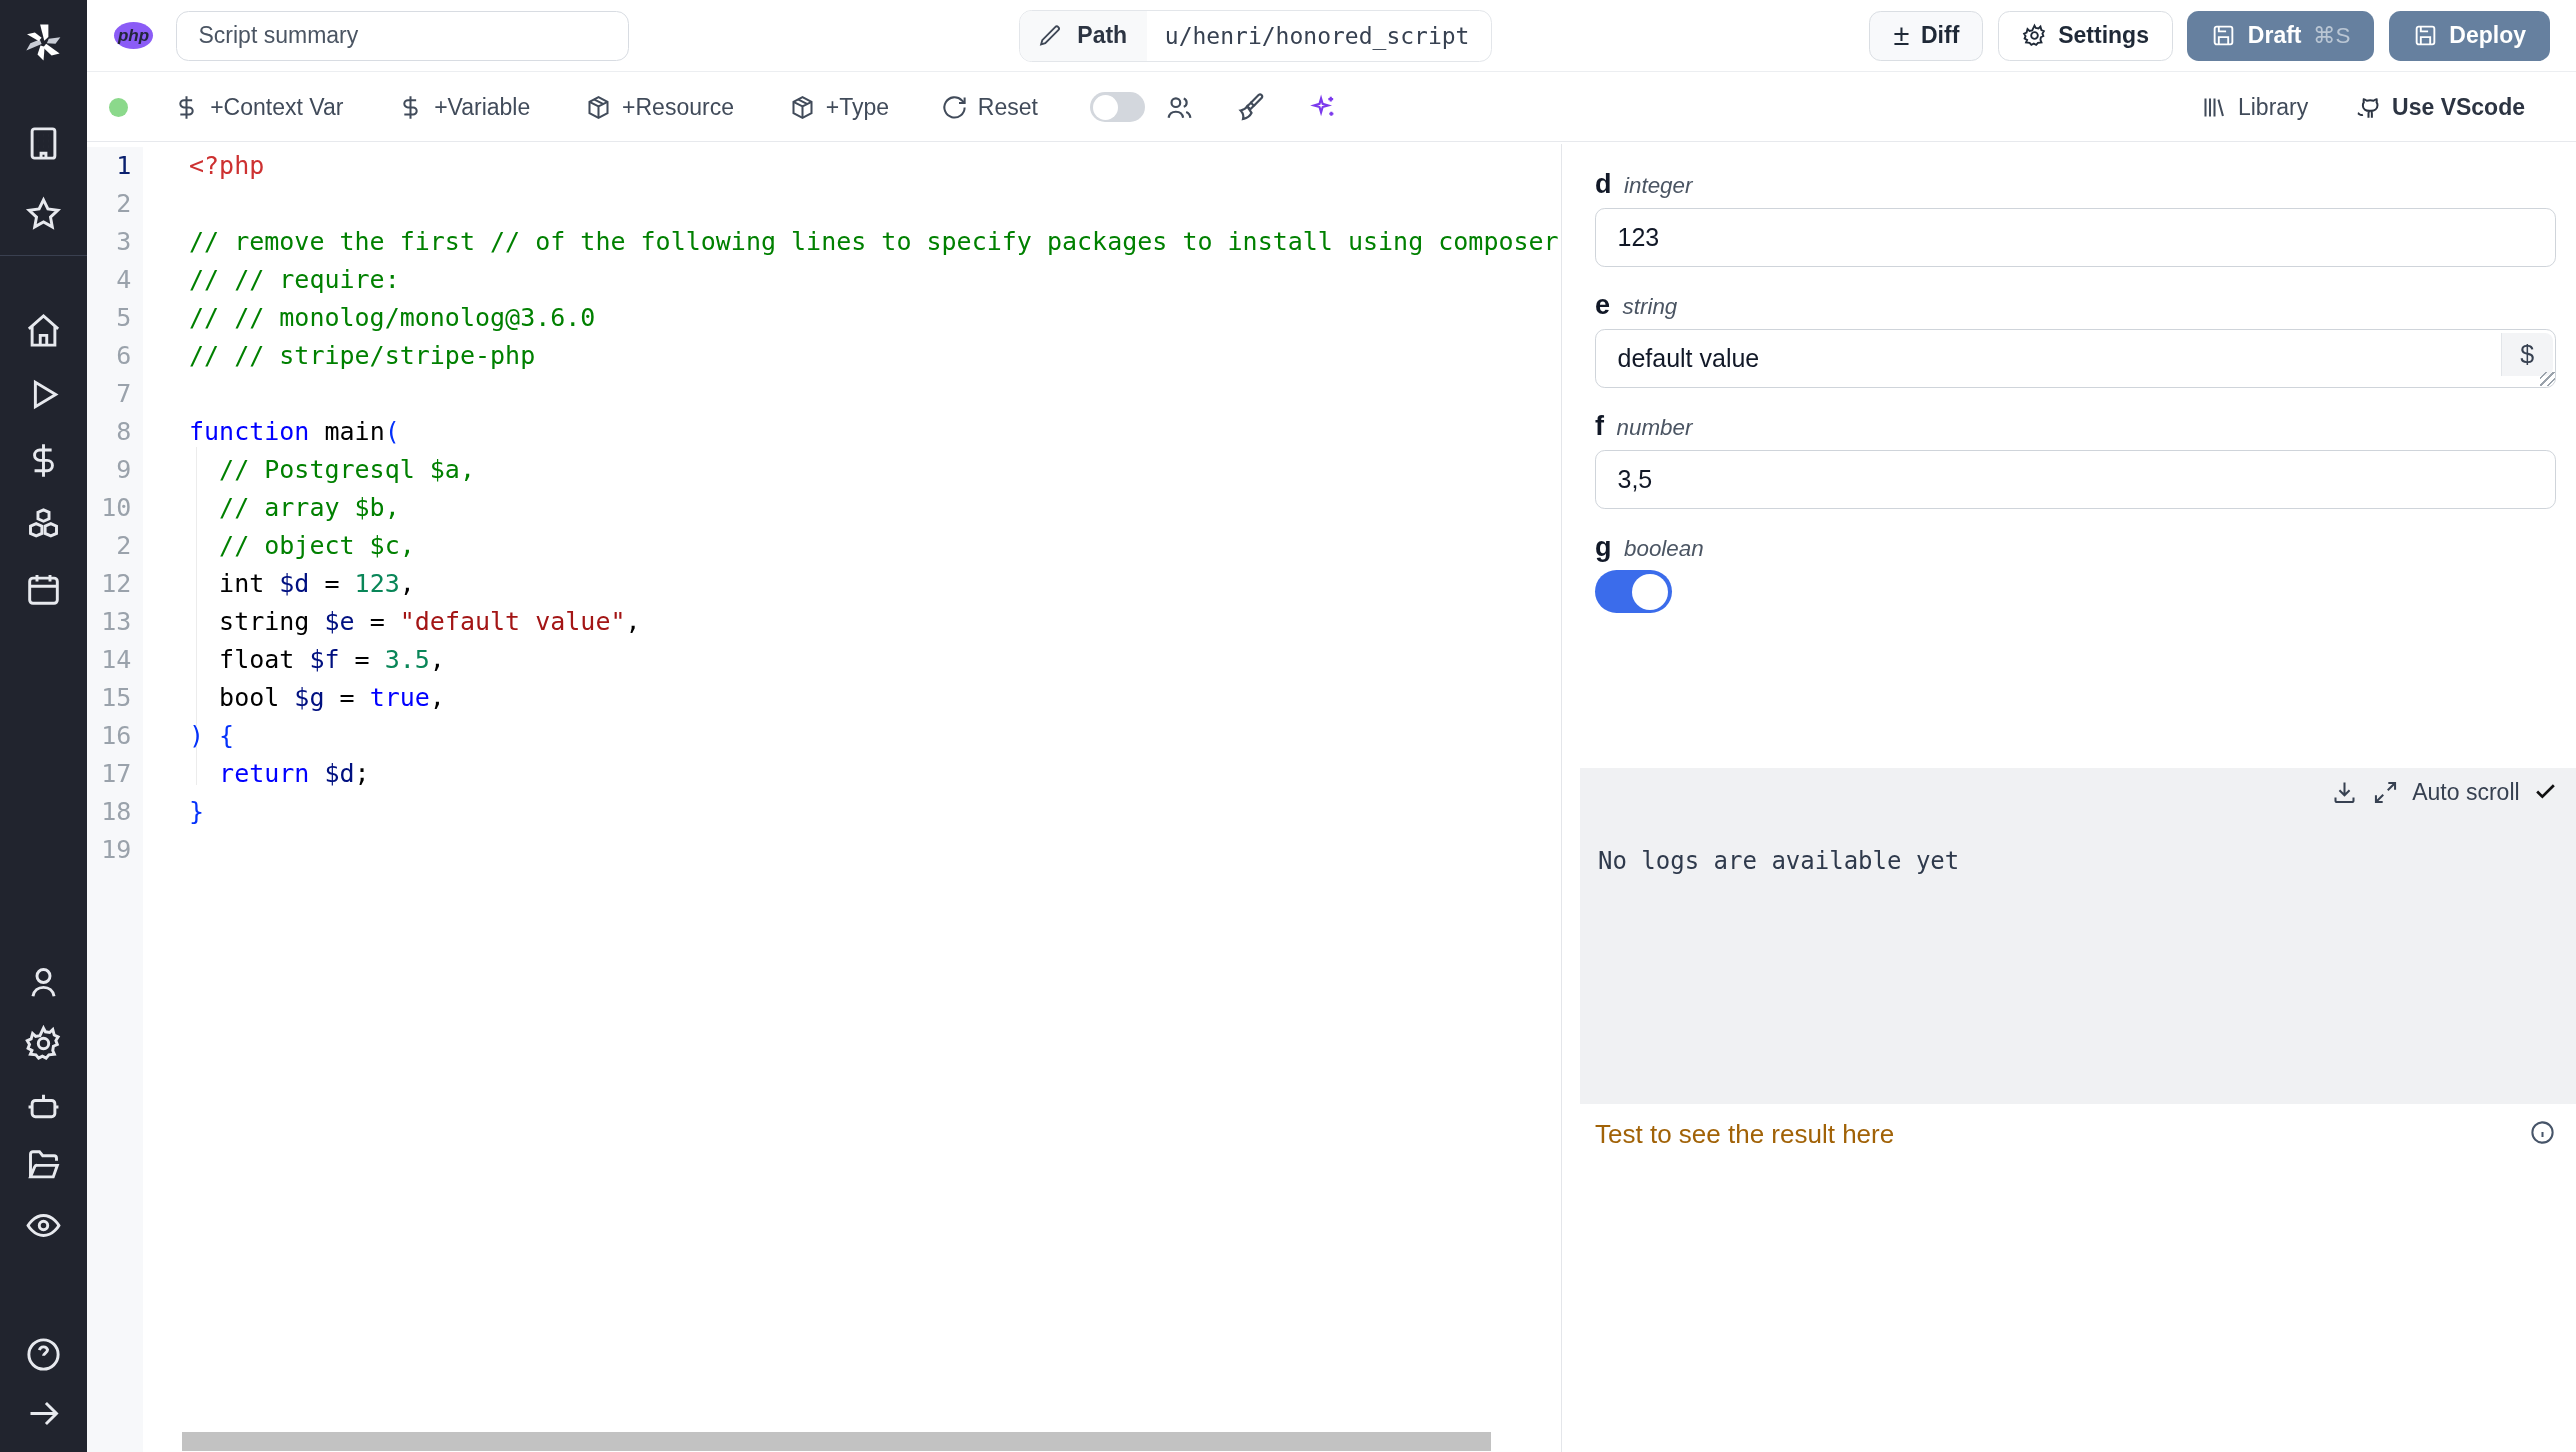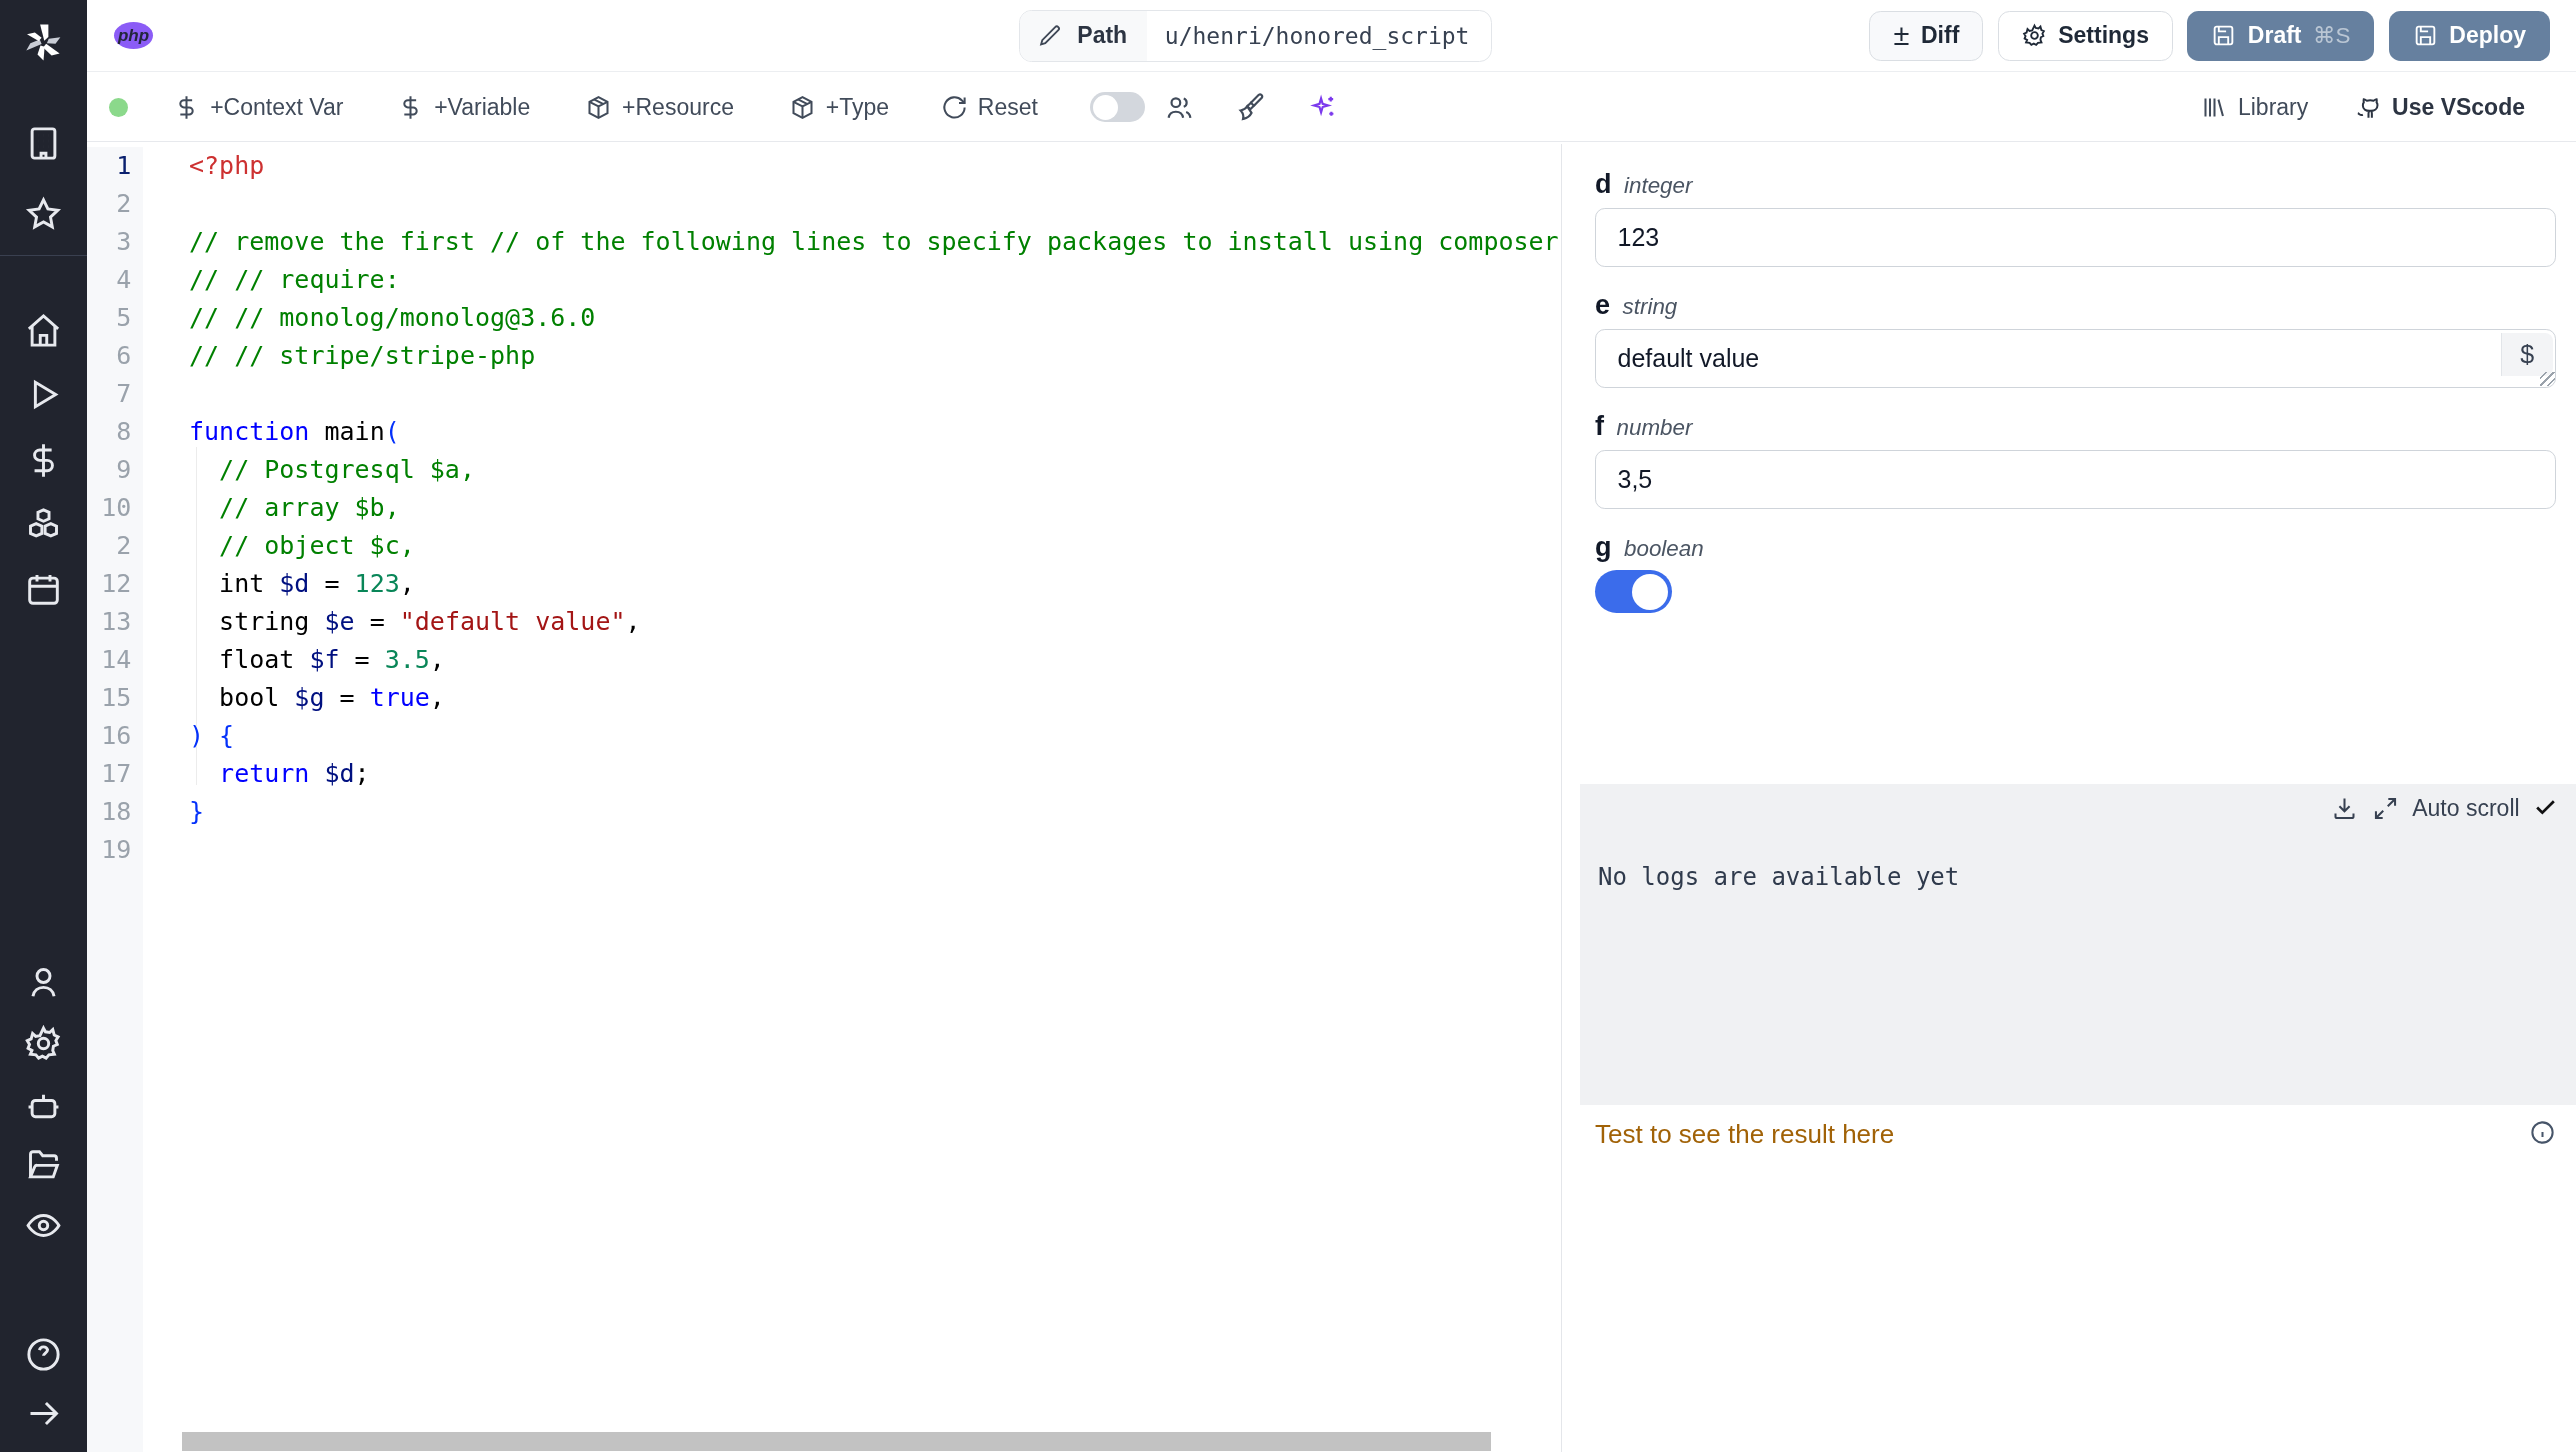--- a/index.html
+++ b/index.html
@@ -71,21 +71,21 @@
   .str-wrap input { margin-top:0; padding-right:104px; }
   .dollar-btn { position:absolute; right:3.6px; top:3.6px; bottom:12.5px; width:52px; background:#f3f4f6; border:none; border-left:1.8px solid #e2e5e9; border-radius:0 8px 8px 0; font-size:25px; color:#374151; cursor:pointer; }
   .resize-grip { position:absolute; right:1.8px; bottom:1.8px; width:14.3px; height:14.3px;
     background:repeating-linear-gradient(135deg, transparent 0 3.6px, #9aa2ab 3.6px 5.4px); cursor:nwse-resize; }
   .toggle-on { margin-top:7.2px; width:77px; height:43px; border-radius:21.5px; background:#3b6ceb; position:relative; border:none; cursor:pointer; display:block; }
   .toggle-on .knob { position:absolute; right:3.6px; top:3.6px; width:36px; height:36px; border-radius:50%; background:#fff; }
 
   .tabs { position:absolute; left:0; right:0; top:581px; display:flex; padding-left:7.2px; border-bottom:1.8px solid #d9dce0; }
   .tab { height:41px; padding:0 23px; font-size:24px; background:none; border:none; cursor:pointer; color:#374151; font-family:inherit; }
   .tab.active { color:#111827; font-weight:500; border-bottom:4.5px solid #3f4756; }
-  .logs-area { position:absolute; left:0; right:0; top:640px; height:336px; background:#f0f1f3; padding:10.7px 18px; }
+  .logs-area { position:absolute; left:0; right:0; top:624px; height:336px; background:#f0f1f3; padding:10.7px 18px; }
   .logs-controls { display:flex; justify-content:flex-end; align-items:center; gap:13.4px; color:#374151; }
   .logs-controls svg { width:27px; height:27px; cursor:pointer; }
   .autoscroll-label { font-size:23px; color:#374151; cursor:pointer; }
   .check svg { width:25px; height:25px; color:#111; }
   .no-logs { margin-top:40px; font-family:"DejaVu Sans Mono",monospace; font-size:24px; color:#2f3a4c; }
   .result-area { position:absolute; left:0; right:0; top:961px; bottom:0; background:#fff; padding:14.3px 19.7px 0 15px; display:flex; justify-content:space-between; align-items:flex-start; }
   .result-placeholder { font-size:26px; color:#a16207; }
   .info-icon svg { width:27px; height:27px; color:#475569; }
 </style>
 </head>
@@ -189,20 +189,21 @@
     </button>
     <button class="side-icon" style="top:1388px">
       <svg viewBox="0 0 24 24" fill="none" stroke="currentColor" stroke-width="1.8">
           <path d="M4 12h16M13.5 5.5 20 12l-6.5 6.5"></path>
         </svg>
     </button>
   </aside>
 
   <header class="topbar">
     <div class="php-badge">php</div>
+    <input class="summary-input" type="text" placeholder="Script summary" style="">
     <div class="path-group">
       <div class="path-left">
         <svg viewBox="0 0 24 24" fill="none" stroke="currentColor" stroke-width="1.8">
             <path d="M16.5 3.9a2.1 2.1 0 0 1 3 3L7 19.4 3 20.5l1.1-4z"></path>
           </svg>
         <span class="path-label">Path</span>
       </div>
       <span class="path-value">u/henri/honored_script</span>
     </div>
     <div class="topbar-right">

